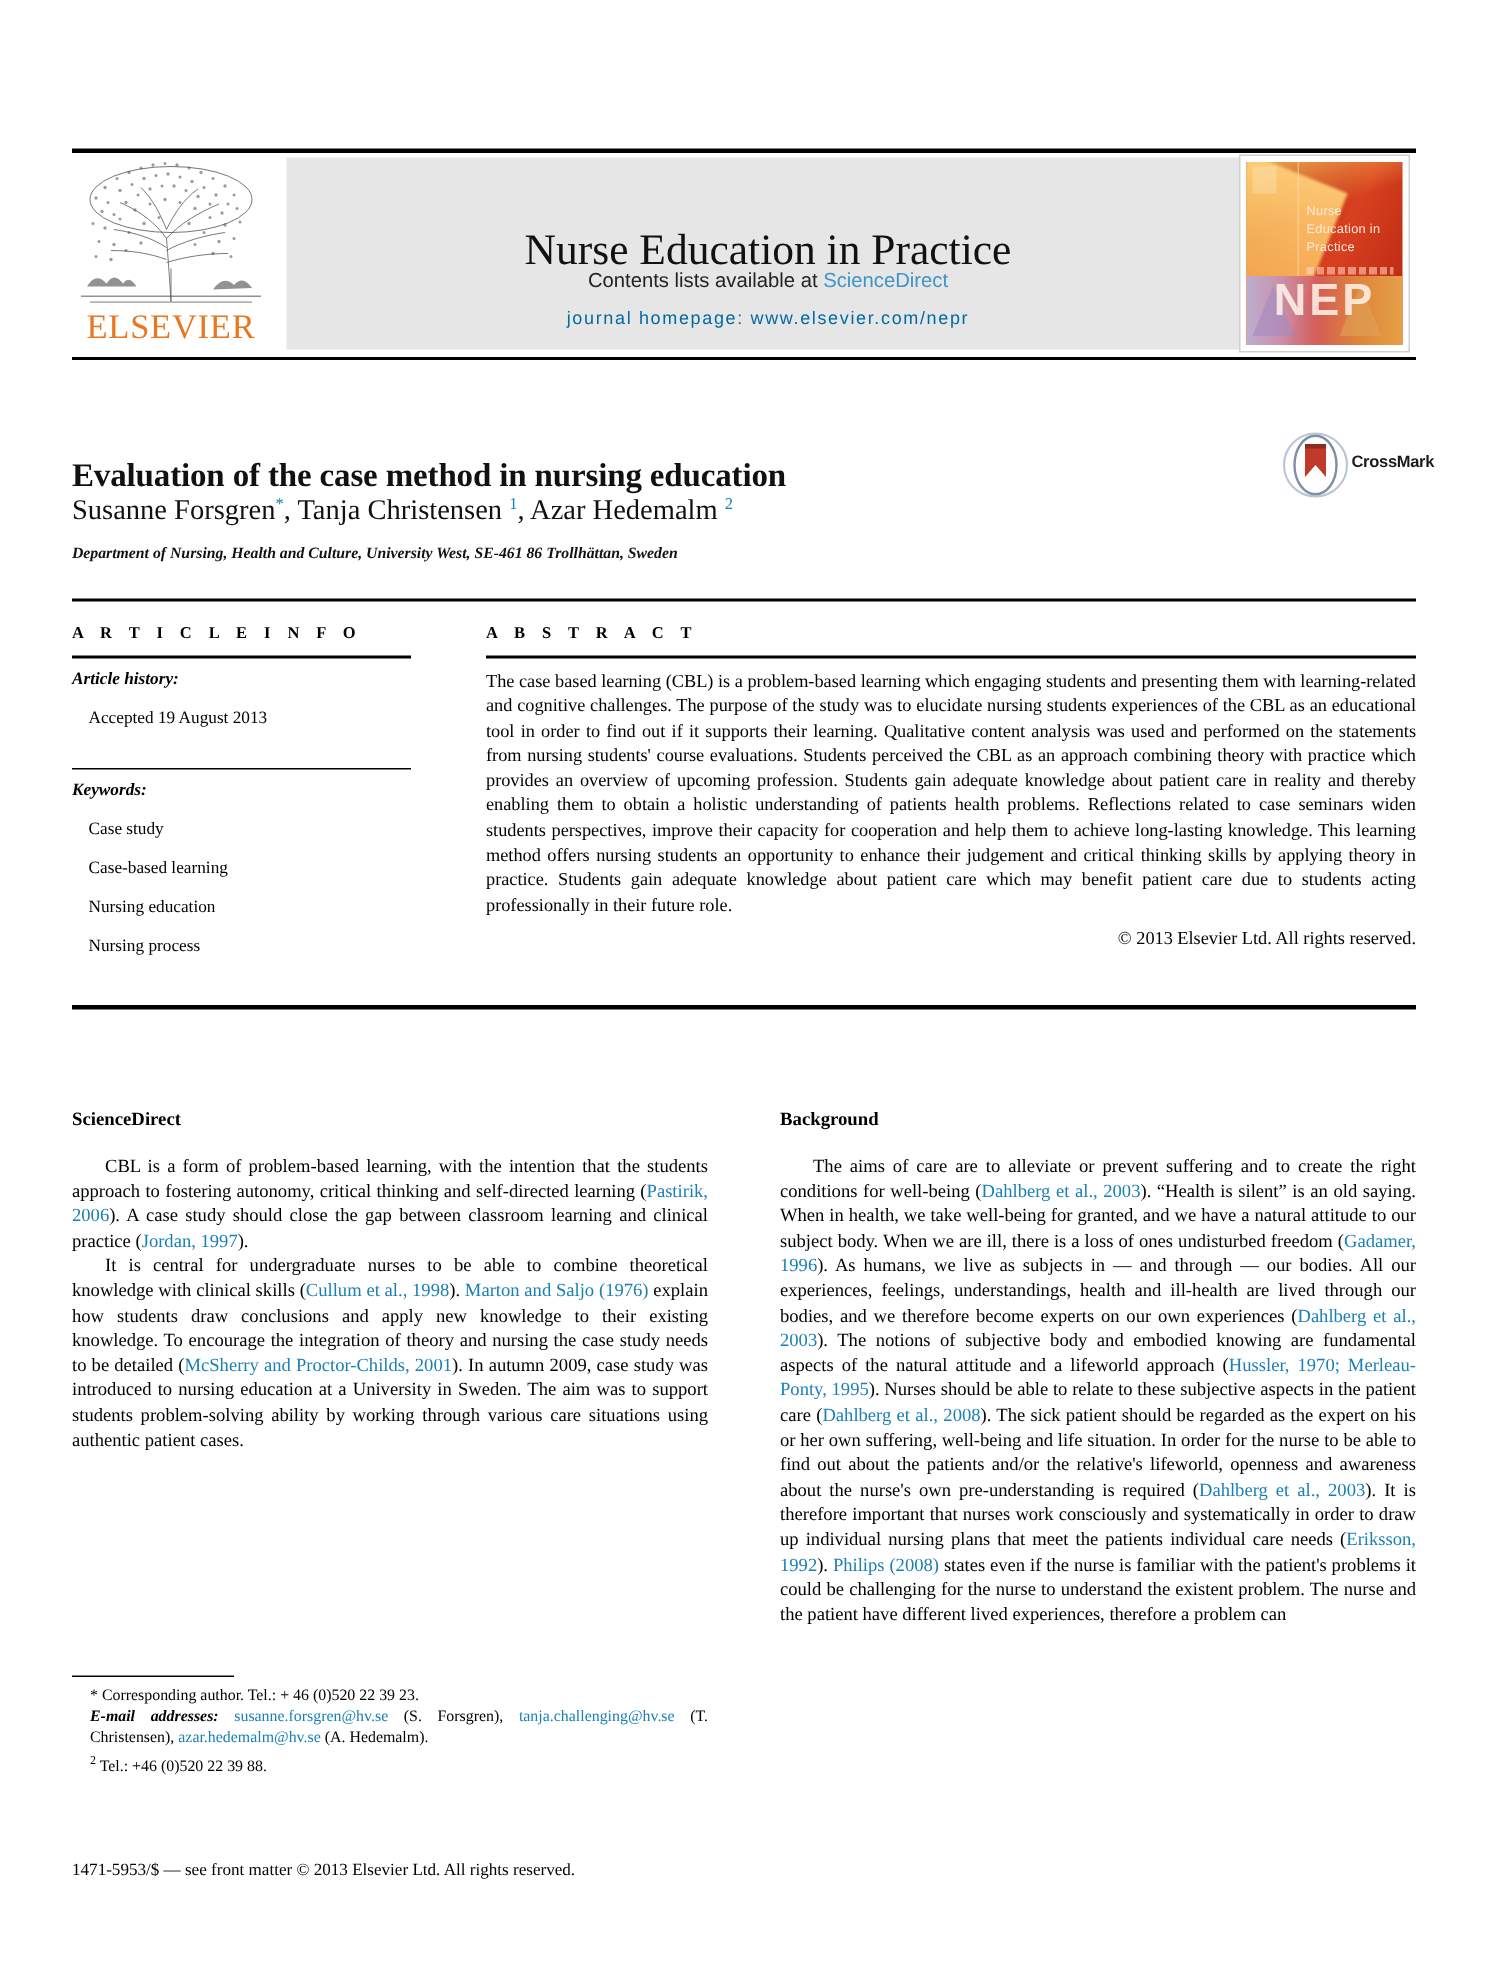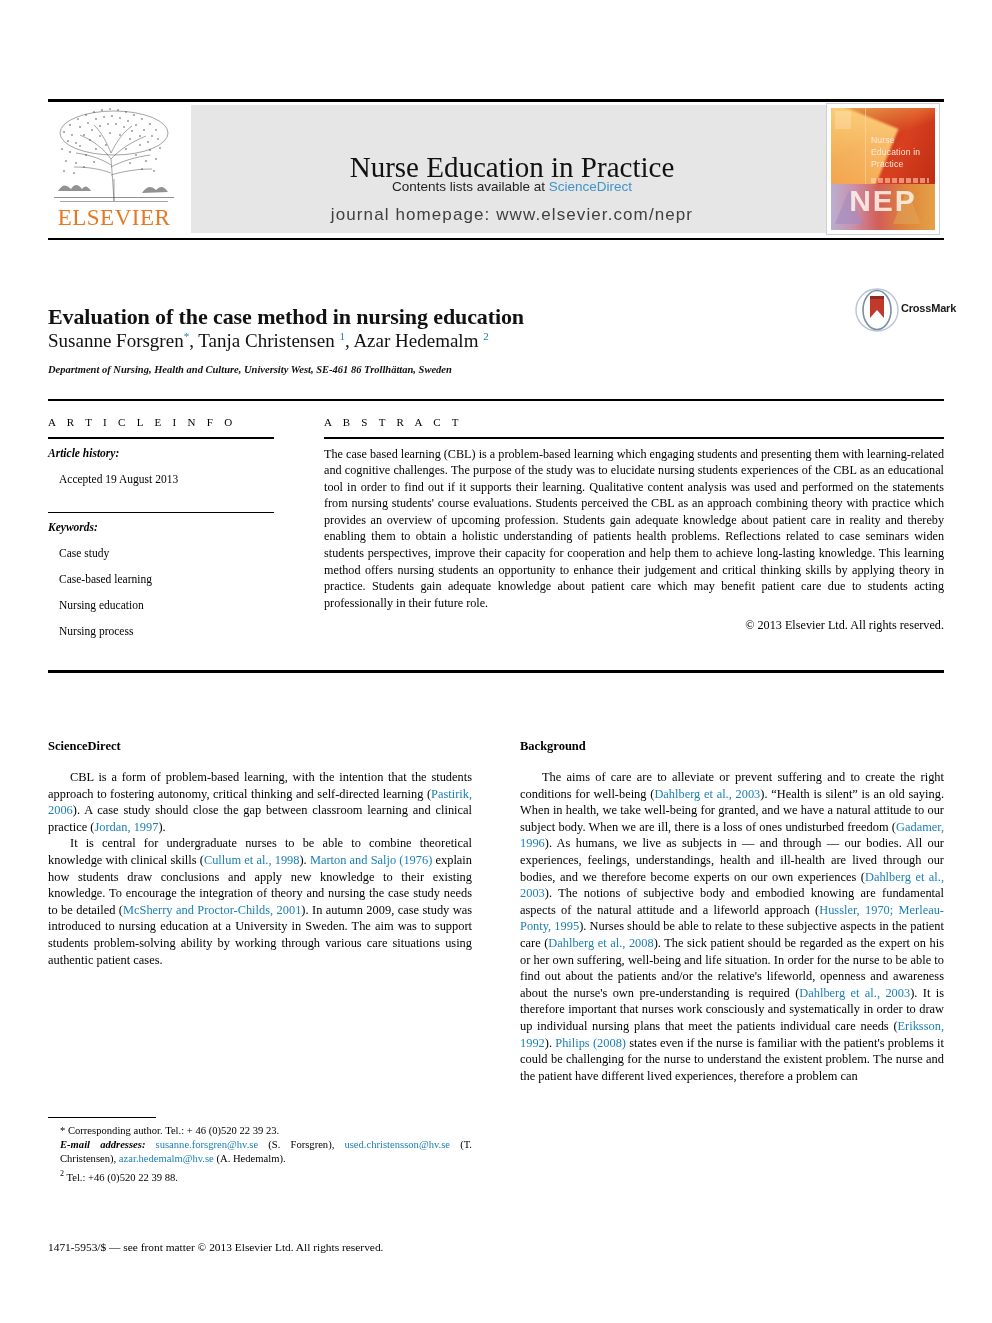--- a/index.html
+++ b/index.html
@@ -112,23 +112,23 @@
     font-size: 29px;
     color: #111;
   }
   .journal-home {
     position: absolute;
     left: 0;
     top: 100px;
     width: 642px;
     text-align: center;
     font-family: "Liberation Sans", sans-serif;
-    font-size: 17px;
+    font-size: 12px;
     letter-spacing: 1.1px;
-    color: #404040;
+    color: #0369a1;
   }
   .cover {
     position: absolute;
     left: 778px;
     top: 4px;
     width: 114px;
     height: 132px;
     background: #ffffff;
     border: 1px solid #cfcfcf;
     box-sizing: border-box;
@@ -301,21 +301,21 @@
     width: 226px;
   }
   .abs-col {
     position: absolute;
     left: 324px;
     top: 416px;
     width: 620px;
   }
   .section-caps {
     font-family: "Liberation Serif", serif;
-    font-weight: normal;
+    font-weight: bold;
     font-size: 11px;
     letter-spacing: 4.3px;
     color: #000;
     margin: 0 0 9px 0;
   }
   .thin-rule {
     width: 100%;
     height: 1.5px;
     background: #000;
     margin: 0 0 7px 0;
@@ -595,21 +595,21 @@
   </div>
 
   <div class="body-col-right">
     <h2 class="head2">Background</h2>
     <p class="para">The aims of care are to alleviate or prevent suffering and to create the right conditions for well-being (<span class="ref">Dahlberg et al., 2003</span>). “Health is silent” is an old saying. When in health, we take well-being for granted, and we have a natural attitude to our subject body. When we are ill, there is a loss of ones undisturbed freedom (<span class="ref">Gadamer, 1996</span>). As humans, we live as subjects in — and through — our bodies. All our experiences, feelings, understandings, health and ill-health are lived through our bodies, and we therefore become experts on our own experiences (<span class="ref">Dahlberg et al., 2003</span>). The notions of subjective body and embodied knowing are fundamental aspects of the natural attitude and a lifeworld approach (<span class="ref">Hussler, 1970; Merleau-Ponty, 1995</span>). Nurses should be able to relate to these subjective aspects in the patient care (<span class="ref">Dahlberg et al., 2008</span>). The sick patient should be regarded as the expert on his or her own suffering, well-being and life situation. In order for the nurse to be able to find out about the patients and/or the relative's lifeworld, openness and awareness about the nurse's own pre-understanding is required (<span class="ref">Dahlberg et al., 2003</span>). It is therefore important that nurses work consciously and systematically in order to draw up individual nursing plans that meet the patients individual care needs (<span class="ref">Eriksson, 1992</span>). <span class="ref">Philips (2008)</span> states even if the nurse is familiar with the patient's problems it could be challenging for the nurse to understand the existent problem. The nurse and the patient have different lived experiences, therefore a problem can</p>
   </div>
 
   <div class="fn-rule"></div>
   <div class="footnotes">
     <p class="fn fn-indent">* Corresponding author. Tel.: + 46 (0)520 22 39 23.</p>
-    <p class="fn fn-indent"><span class="fn-italic">E-mail addresses:</span> <span class="mail">susanne.forsgren@hv.se</span> (S. Forsgren), <span class="mail">used.christensson@hv.se</span> (T. Christensen), <span class="mail">azar.hedemalm@hv.se</span> (A. Hedemalm).</p>
+    <p class="fn fn-indent"><span class="fn-italic">E-mail addresses:</span> <span class="mail">susanne.forsgren@hv.se</span> (S. Forsgren), <span class="mail">tanja.challenging@hv.se</span> (T. Christensen), <span class="mail">azar.hedemalm@hv.se</span> (A. Hedemalm).</p>
     <p class="fn fn-indent"><sup class="fn-sup">2</sup> Tel.: +46 (0)520 22 39 88.</p>
   </div>
 
   <div class="issn">
     <div>1471-5953/$ — see front matter © 2013 Elsevier Ltd. All rights reserved.</div>
   </div>
 
 </div>
 
 </body></html>

